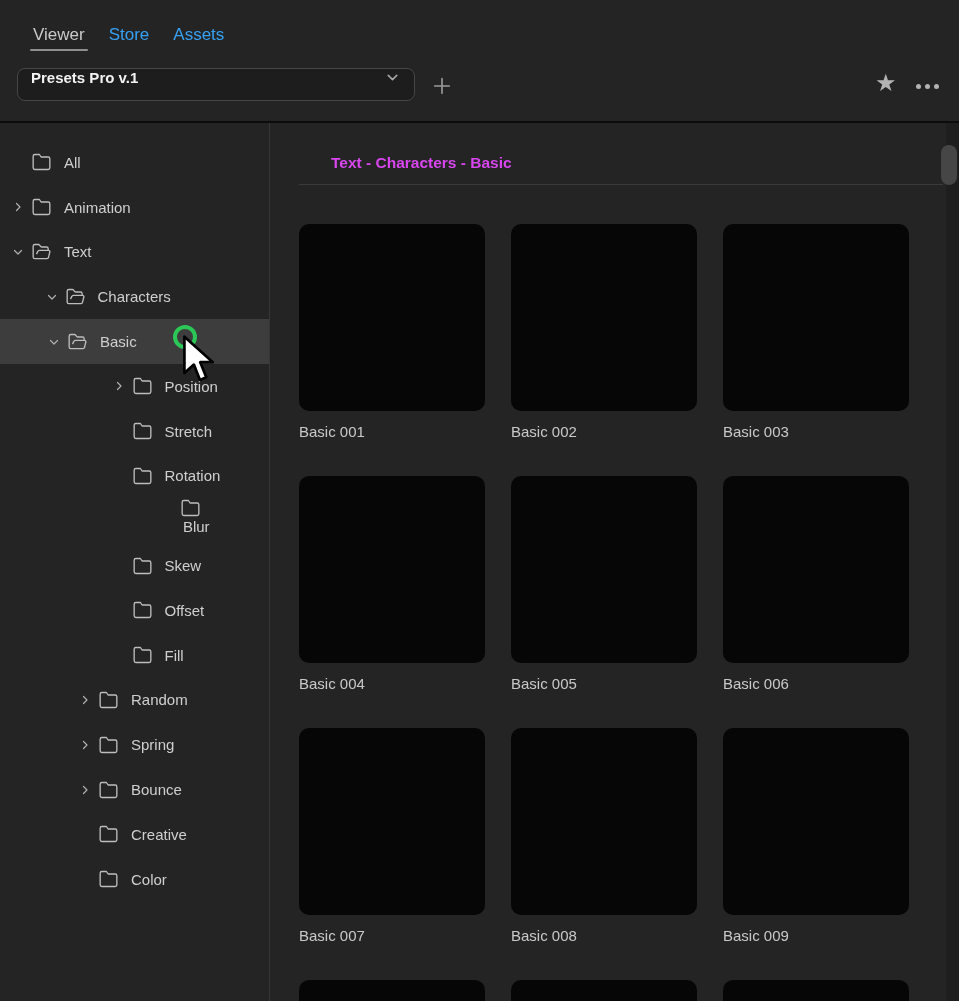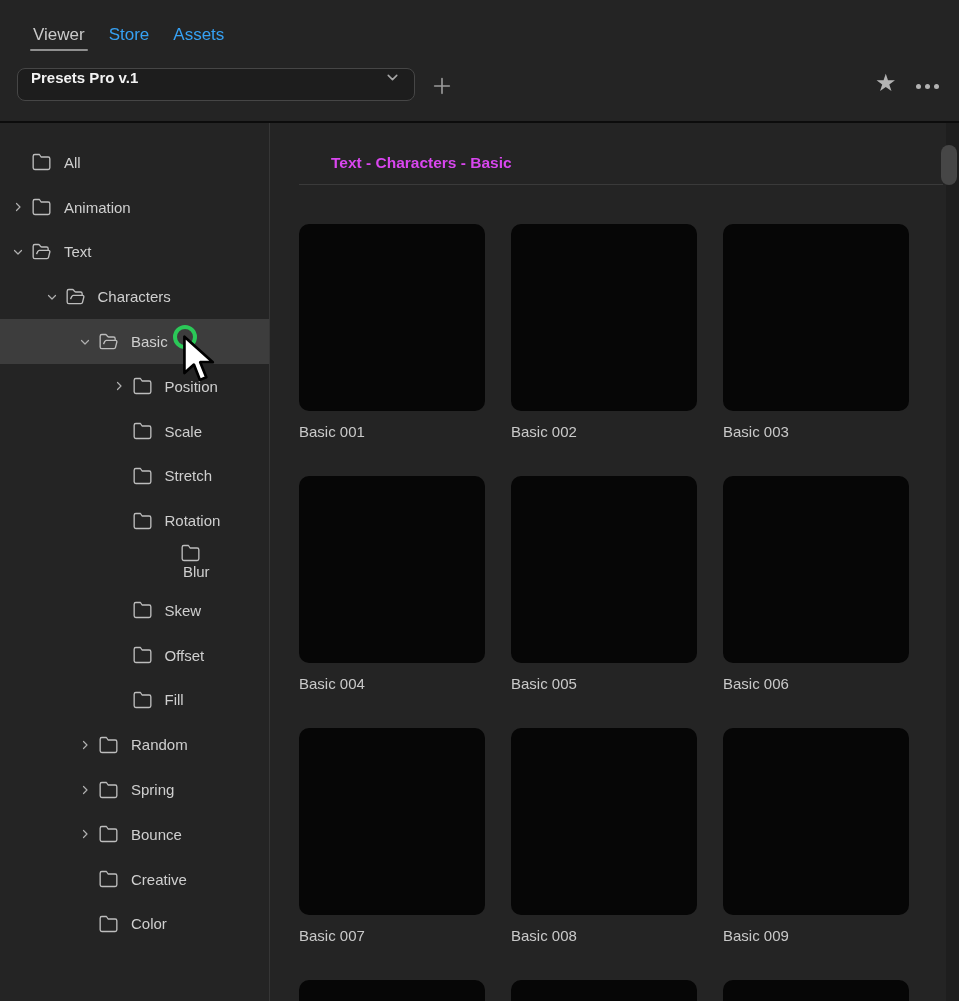--- a/index.html
+++ b/index.html
@@ -135,21 +135,21 @@
             <polyline points="5 9 12 16 19 9"></polyline>
           </svg>
         </span>
         <span class="foldr">
           <svg width="23" height="20" viewBox="0 0 24 24" fill="none" stroke="#BDBDBD" stroke-width="1.6" stroke-linejoin="round">
             <path d="M6 14.5 L7.6 11.3 A2 2 0 0 1 9.4 10 H20.5 A1.6 1.6 0 0 1 22 12 L20.4 18.4 A2 2 0 0 1 18.5 20 H4 A2 2 0 0 1 2 18 V5 A2 2 0 0 1 4 3 H8.2 A2 2 0 0 1 9.8 3.9 L10.6 5 A2 2 0 0 0 12.2 6 H18 A2 2 0 0 1 20 8 V10"></path>
           </svg>
         </span>
         <span class="tree-label">Characters</span>
       </div>
-      <div class="tree-row selected" style="padding-left: 79px;">
+      <div class="tree-row selected" style="padding-left: 48px;">
         <span class="chev">
           <svg width="12" height="12" viewBox="0 0 24 24" fill="none" stroke="#B0B0B0" stroke-width="2.4" stroke-linecap="round" stroke-linejoin="round">
             <polyline points="5 9 12 16 19 9"></polyline>
           </svg>
         </span>
         <span class="foldr">
           <svg width="23" height="20" viewBox="0 0 24 24" fill="none" stroke="#BDBDBD" stroke-width="1.6" stroke-linejoin="round">
             <path d="M6 14.5 L7.6 11.3 A2 2 0 0 1 9.4 10 H20.5 A1.6 1.6 0 0 1 22 12 L20.4 18.4 A2 2 0 0 1 18.5 20 H4 A2 2 0 0 1 2 18 V5 A2 2 0 0 1 4 3 H8.2 A2 2 0 0 1 9.8 3.9 L10.6 5 A2 2 0 0 0 12.2 6 H18 A2 2 0 0 1 20 8 V10"></path>
           </svg>
         </span>
@@ -160,29 +160,20 @@
           <svg width="12" height="12" viewBox="0 0 24 24" fill="none" stroke="#B0B0B0" stroke-width="2.4" stroke-linecap="round" stroke-linejoin="round">
             <polyline points="9 5 16 12 9 19"></polyline>
           </svg>
         </span>
         <span class="foldr">
           <svg width="23" height="20" viewBox="0 0 24 24" fill="none" stroke="#BDBDBD" stroke-width="1.6" stroke-linejoin="round">
             <path d="M22 19 A2 2 0 0 1 20 21 H4 A2 2 0 0 1 2 19 V5 A2 2 0 0 1 4 3 H9.5 L11.5 6 H20 A2 2 0 0 1 22 8 Z"></path>
           </svg>
         </span>
         <span class="tree-label">Position</span>
-      </div>
-      <div class="tree-row" style="padding-left: 112.5px;">
-        <span class="chev"></span>
-        <span class="foldr">
-          <svg width="23" height="20" viewBox="0 0 24 24" fill="none" stroke="#BDBDBD" stroke-width="1.6" stroke-linejoin="round">
-            <path d="M22 19 A2 2 0 0 1 20 21 H4 A2 2 0 0 1 2 19 V5 A2 2 0 0 1 4 3 H9.5 L11.5 6 H20 A2 2 0 0 1 22 8 Z"></path>
-          </svg>
-        </span>
-        <span class="tree-label">Scale</span>
       </div>
       <div class="tree-row" style="padding-left: 112.5px;">
         <span class="chev"></span>
         <span class="foldr">
           <svg width="23" height="20" viewBox="0 0 24 24" fill="none" stroke="#BDBDBD" stroke-width="1.6" stroke-linejoin="round">
             <path d="M22 19 A2 2 0 0 1 20 21 H4 A2 2 0 0 1 2 19 V5 A2 2 0 0 1 4 3 H9.5 L11.5 6 H20 A2 2 0 0 1 22 8 Z"></path>
           </svg>
         </span>
         <span class="tree-label">Stretch</span>
       </div>

